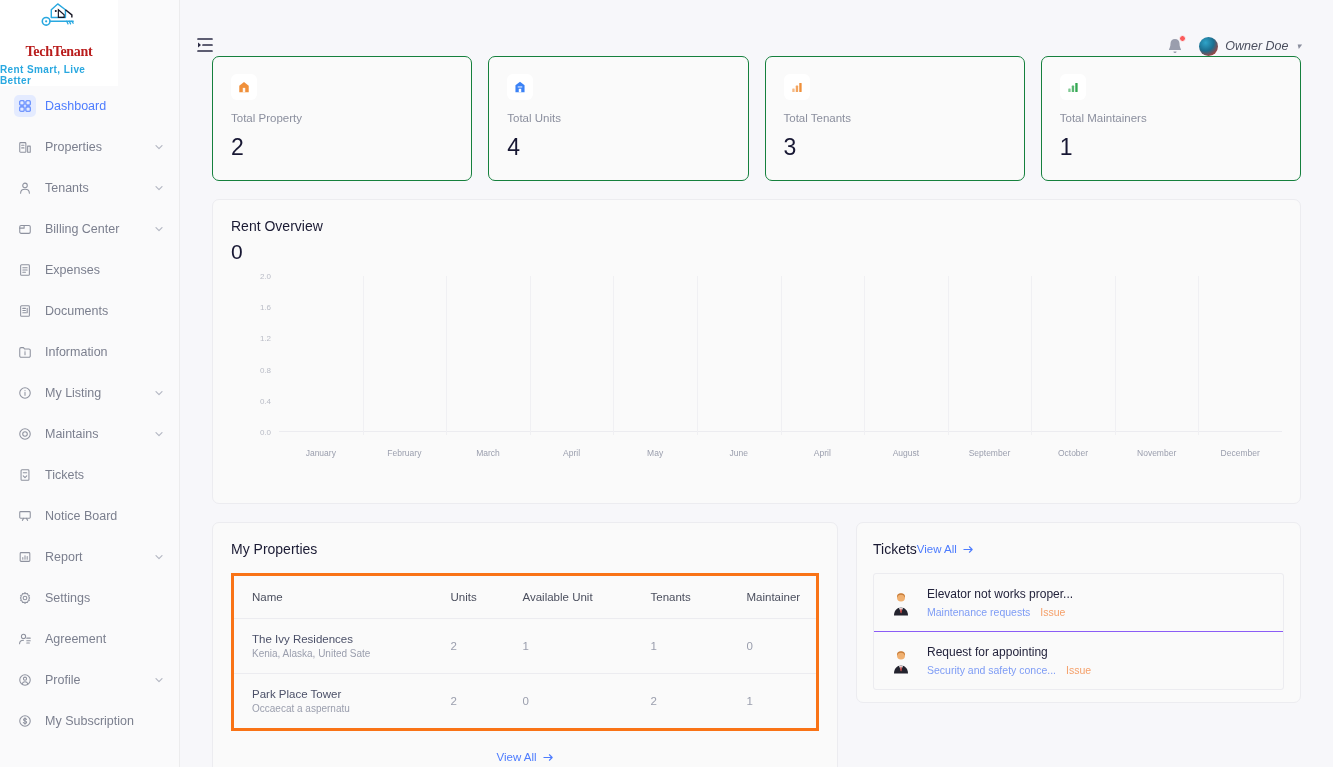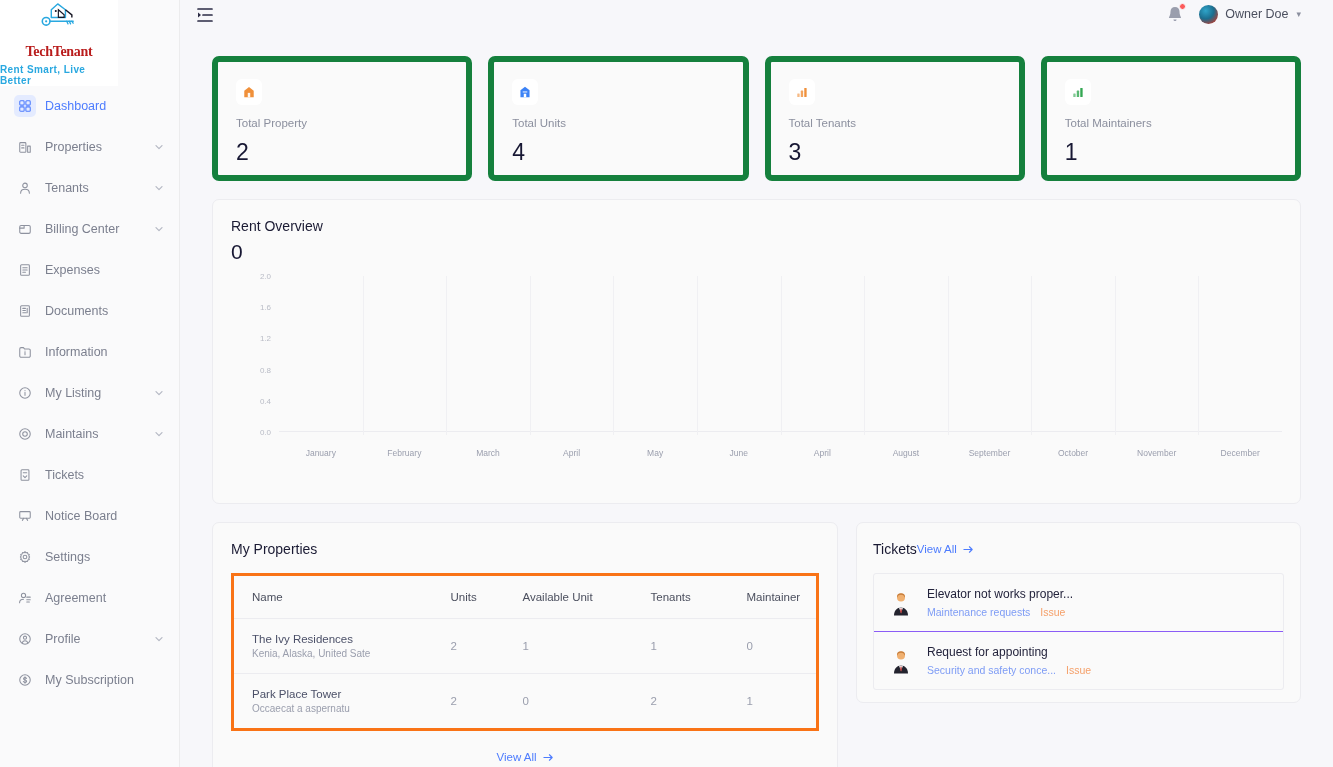--- a/index.html
+++ b/index.html
@@ -52,23 +52,24 @@
   .nav-item .ic svg { width: 14px; height: 14px; display:block; }
   .nav-item .lbl { flex: 1 1 auto; white-space: nowrap; }
   .nav-item .chev { width: 12px; height: 12px; opacity: .85; }
   .nav-item.active { color: #4d7cfe; }
   .nav-item.active .ic { background: #e4ebff; }
   .nav-item.active .lbl { color: #4d7cfe; }
 
   
   .main { flex: 1 1 auto; height: 767px; position: relative; overflow: hidden; background:#f7f7fa; }
   .topbar {
-    height: 56px; display: flex; align-items: flex-start;
-    justify-content: space-between; padding: 4px 32px 0 14px;
+    height: 56px; display: flex; align-items: flex-end;
+    justify-content: space-between; padding: 12px 32px 0 14px;
     background: #f7f7fa;
+    font-style: italic;
   }
   .collapse-btn { width: 22px; height: 22px; cursor: pointer; }
   .topbar-right { display: flex; align-items: center; gap: 14px; }
   .bell-wrap { position: relative; width: 20px; height: 20px; cursor:pointer; }
   .bell-dot {
     position: absolute; right: -1px; top: -1px;
     width: 7px; height: 7px; border-radius: 50%;
     background: #fc5a5a; border: 1px solid #f7f7fa;
   }
   .user-menu { display: flex; align-items: center; gap: 7px; cursor: pointer; }
@@ -79,21 +80,21 @@
   }
   .user-name { font-size: 12.5px; color: #4b4f5e; }
   .caret { font-size: 9px; color: #8b8f9e; margin-left: 1px; }
 
   .content { padding: 0 32px 0 32px; }
 
   
   .stats { display: flex; gap: 16px; margin-bottom: 18px; }
   .stat-card {
     flex: 1 1 0; height: 125px;
-    background: #fafafa; border: 6px solid #15803d;
+    background: #fafafa; border: 1px solid #15803d;
     border-radius: 7px; padding: 17px 18px;
   }
   .stat-icon {
     width: 26px; height: 26px; border-radius: 6px;
     background: #ffffff; display: flex;
     align-items: center; justify-content: center;
     margin-bottom: 12px;
   }
   .stat-icon svg { width: 14px; height: 14px; display:block; }
   .stat-label { font-size: 11.5px; color: #8b8f9e; margin-bottom: 10px; }
@@ -306,20 +307,32 @@
           <span class="lbl">Tickets</span>
         </div>
         <div class="nav-item">
           <span class="ic">
             <svg viewBox="0 0 16 16" fill="none" stroke="#8e929f" stroke-width="1.2" stroke-linecap="round" stroke-linejoin="round">
               <rect x="2" y="3" width="12" height="7.5" rx="1"></rect>
               <path d="M5 13l1.5-2.5M11 13L9.5 10.5"></path>
             </svg>
           </span>
           <span class="lbl">Notice Board</span>
+        </div>
+        <div class="nav-item">
+          <span class="ic">
+            <svg viewBox="0 0 16 16" fill="none" stroke="#8e929f" stroke-width="1.2" stroke-linecap="round" stroke-linejoin="round">
+              <rect x="2.5" y="3" width="11" height="10" rx="1"></rect>
+              <path d="M5.5 10.5v-2M8 10.5v-4M10.5 10.5v-3"></path>
+            </svg>
+          </span>
+          <span class="lbl">Report</span>
+          <svg class="chev" viewBox="0 0 12 12">
+            <path d="M3 4.6 L6 7.6 L9 4.6" fill="none" stroke="#a9adba" stroke-width="1.2" stroke-linecap="round" stroke-linejoin="round"></path>
+          </svg>
         </div>
         <div class="nav-item">
           <span class="ic">
             <svg viewBox="0 0 16 16" fill="none" stroke="#8e929f" stroke-width="1.2" stroke-linecap="round" stroke-linejoin="round">
               <circle cx="8" cy="8" r="2.1"></circle>
               <path d="M8 1.9l1.1 1.3 1.7-.3.5 1.6 1.6.6-.6 1.6 1 1.3-1 1.3.6 1.6-1.6.6-.5 1.6-1.7-.3L8 14.1l-1.1-1.3-1.7.3-.5-1.6-1.6-.6.6-1.6-1-1.3 1-1.3-.6-1.6 1.6-.6.5-1.6 1.7.3z"></path>
             </svg>
           </span>
           <span class="lbl">Settings</span>
         </div>

